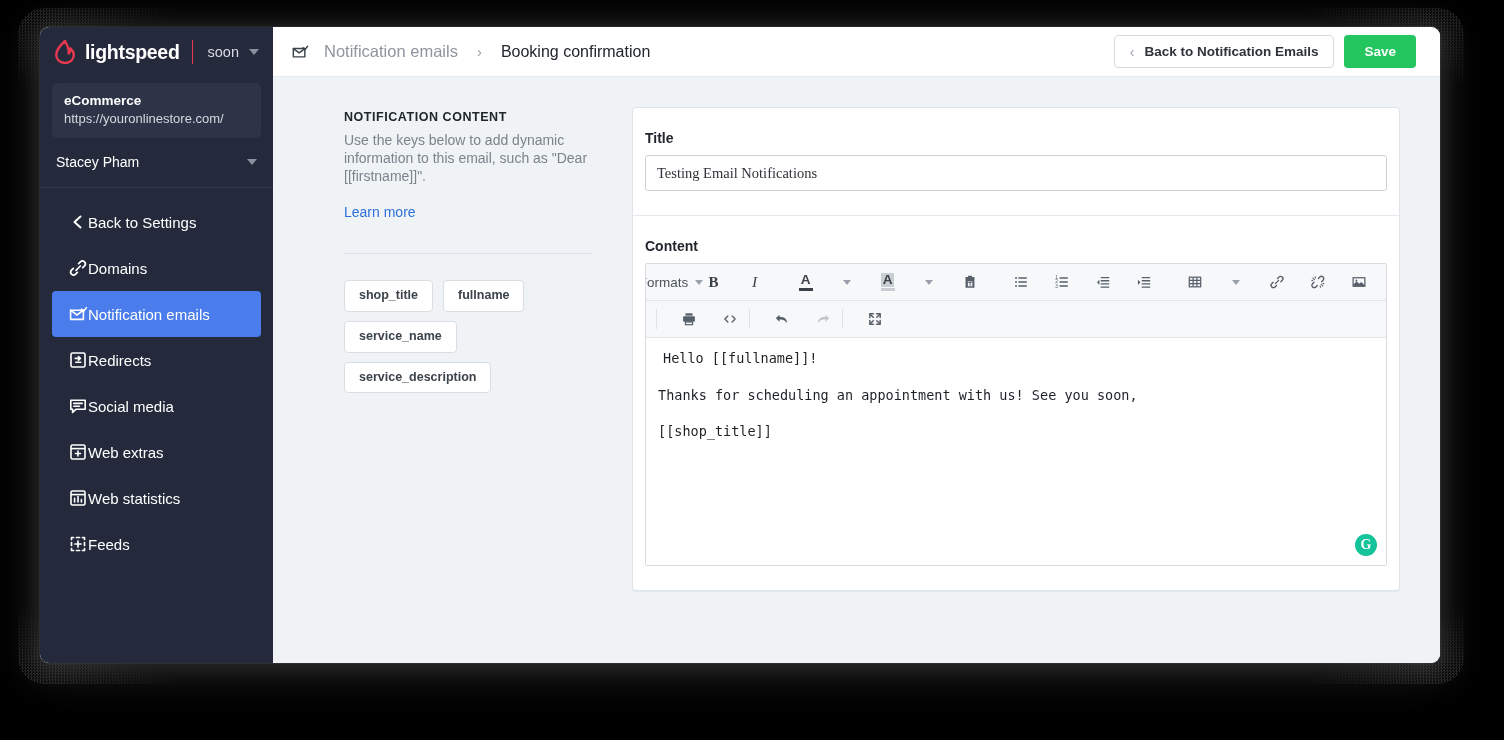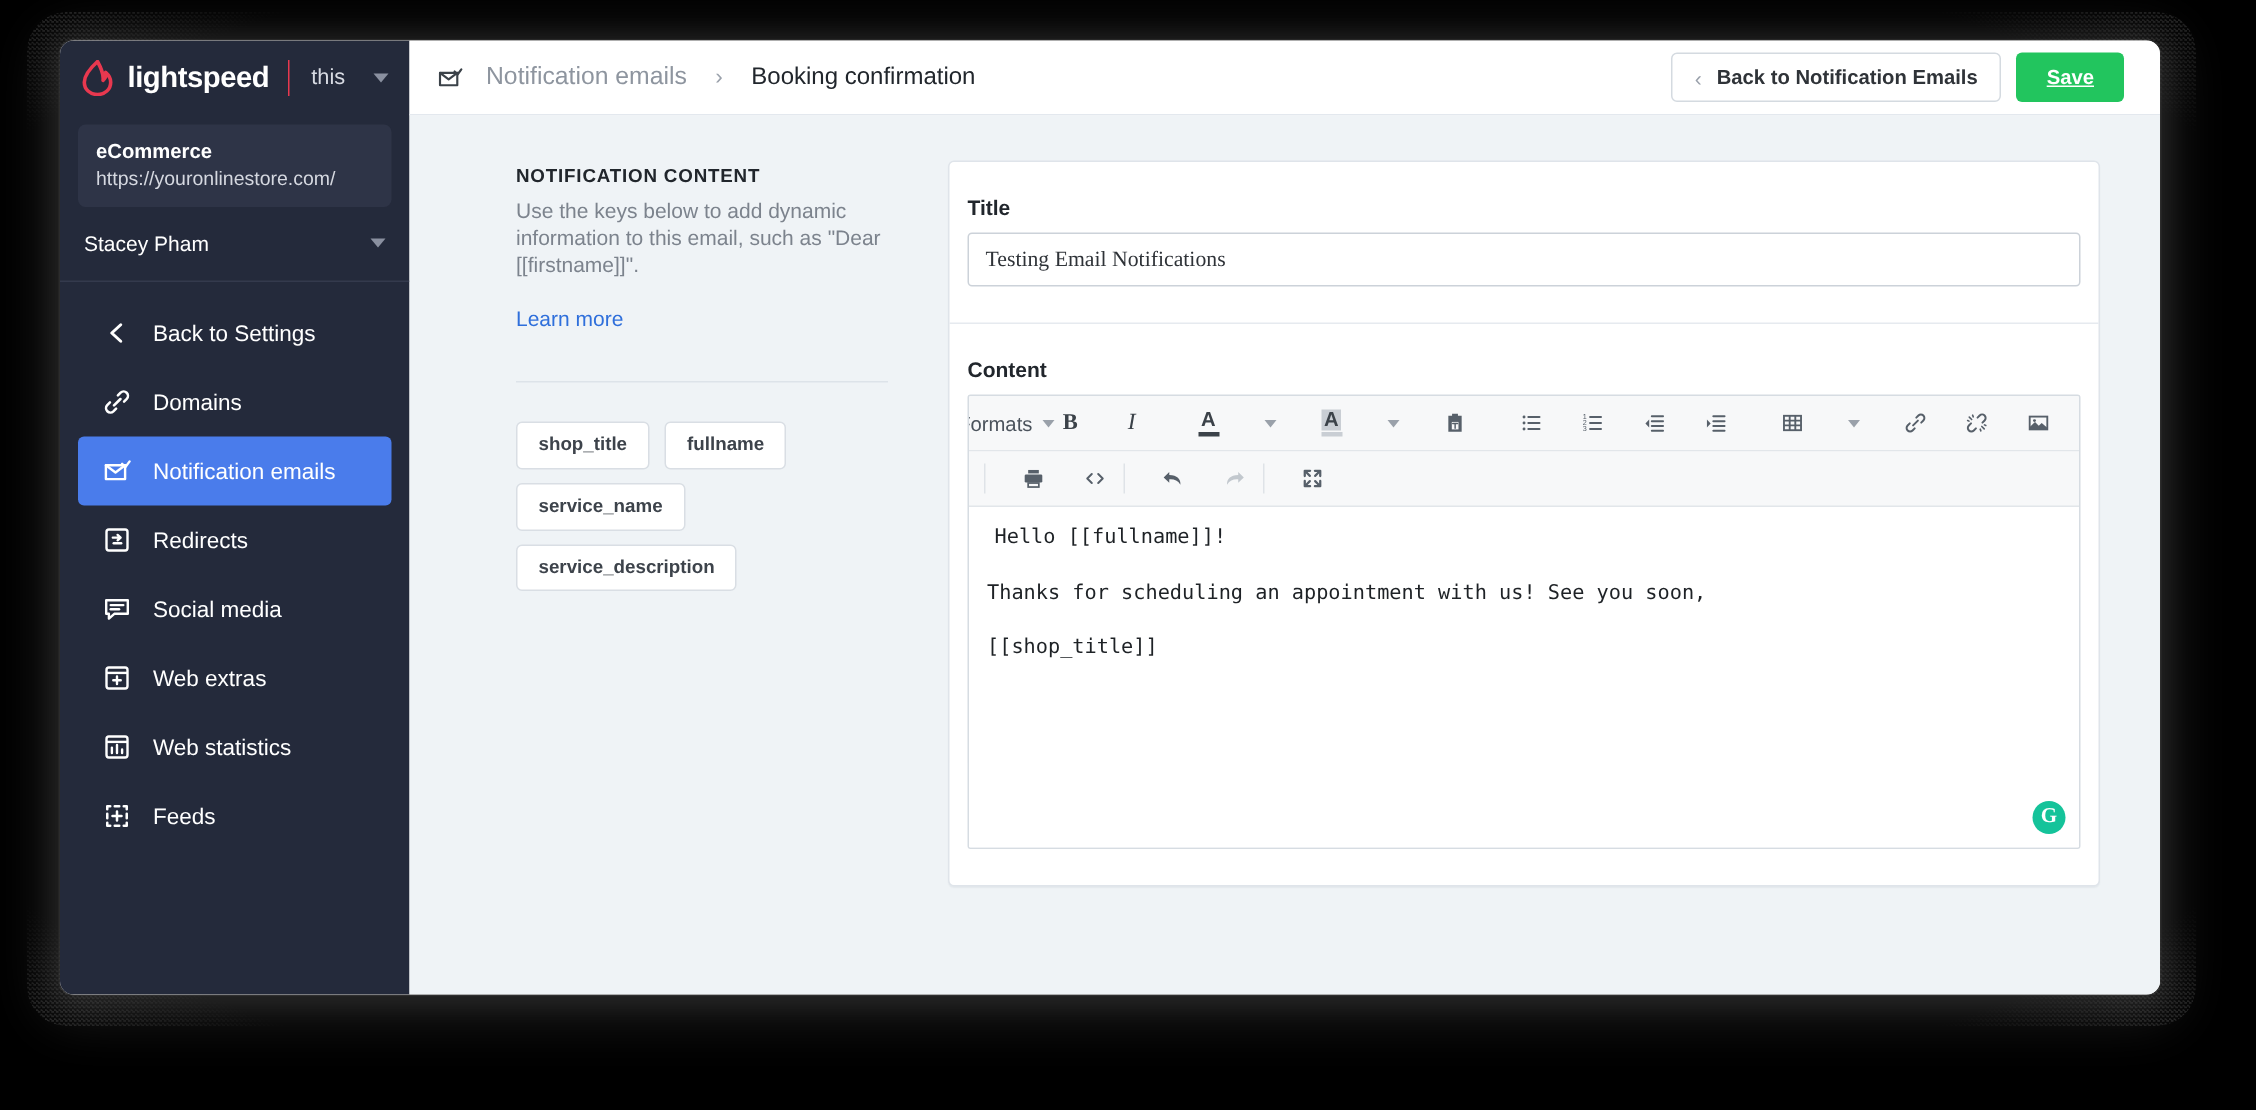--- a/index.html
+++ b/index.html
@@ -70,21 +70,21 @@
   .user-row {
     display: flex; align-items: center;
     padding: 16px 16px 17px; gap: 12px;
     border-bottom: 1px solid #343a4d;
     margin: 0 0 0 0;
   }
   .user-name { font-size: 14px; color: #fff; flex: 1; }
 
   #nav { padding-top: 11px; }
   .nav-item {
-    display: flex; align-items: center; gap: 14px;
+    display: flex; align-items: center; gap: 0;
     height: 46px; padding: 0 16px; margin: 0 12px;
     border-radius: 4px; cursor: pointer;
     color: #fff; font-size: 15px;
   }
   .nav-item.active { background: #4a7ceb; }
   .nav-icon { width: 20px; height: 20px; flex: 0 0 20px; display: block; }
   .nav-icon svg { display: block; }
   .nav-label { white-space: nowrap; }
 
   
@@ -109,21 +109,20 @@
     font-size: 13.5px; font-weight: 700; cursor: pointer;
     font-family: "Liberation Sans", sans-serif;
   }
   .chev-left { color: #9aa1ab; font-size: 14px; font-weight: 400; }
   .btn-save {
     height: 33px; padding: 0 20px;
     border: none; border-radius: 4px;
     background: #22c55e; color: #fff;
     font-size: 13.5px; font-weight: 700; cursor: pointer;
     font-family: "Liberation Sans", sans-serif;
-    text-decoration: underline;
   }
 
   #content-area {
     flex: 1; background: #eff3f6;
     display: flex; padding: 30px 40px 0 71px; gap: 40px;
     min-height: 0;
   }
 
   
   #info-col { width: 248px; flex: 0 0 248px; padding-top: 3px; }
@@ -228,21 +227,21 @@
   <aside id="sidebar">
 
     <div class="brand-bar">
       <span class="brand-logo">
         <svg viewBox="0 0 22 24" width="22" height="24">
           <path d="M11 1 C5 6.5 2.2 10.8 2.2 14.8 C2.2 19.6 6 23 11 23 C16 23 19.8 19.6 19.8 14.8 C19.8 12.4 18.6 10.2 16.4 8.3 C16.9 10.6 16.2 12.3 14.7 13.6 C15.2 10 13.9 6.2 11 1 Z" fill="none" stroke="#e8384f" stroke-width="2.4" stroke-linejoin="round"></path>
         </svg>
       </span>
       <span class="brand-word">lightspeed</span>
       <span class="brand-sep"></span>
-      <span class="brand-ecom">this</span>
+      <span class="brand-ecom">soon</span>
       <span class="caret-down"></span>
     </div>
 
     <div class="store-card">
       <div class="store-name">eCommerce</div>
       <div class="store-url">https://youronlinestore.com/</div>
     </div>
 
     <div class="user-row">
       <span class="user-name">Stacey Pham</span>

